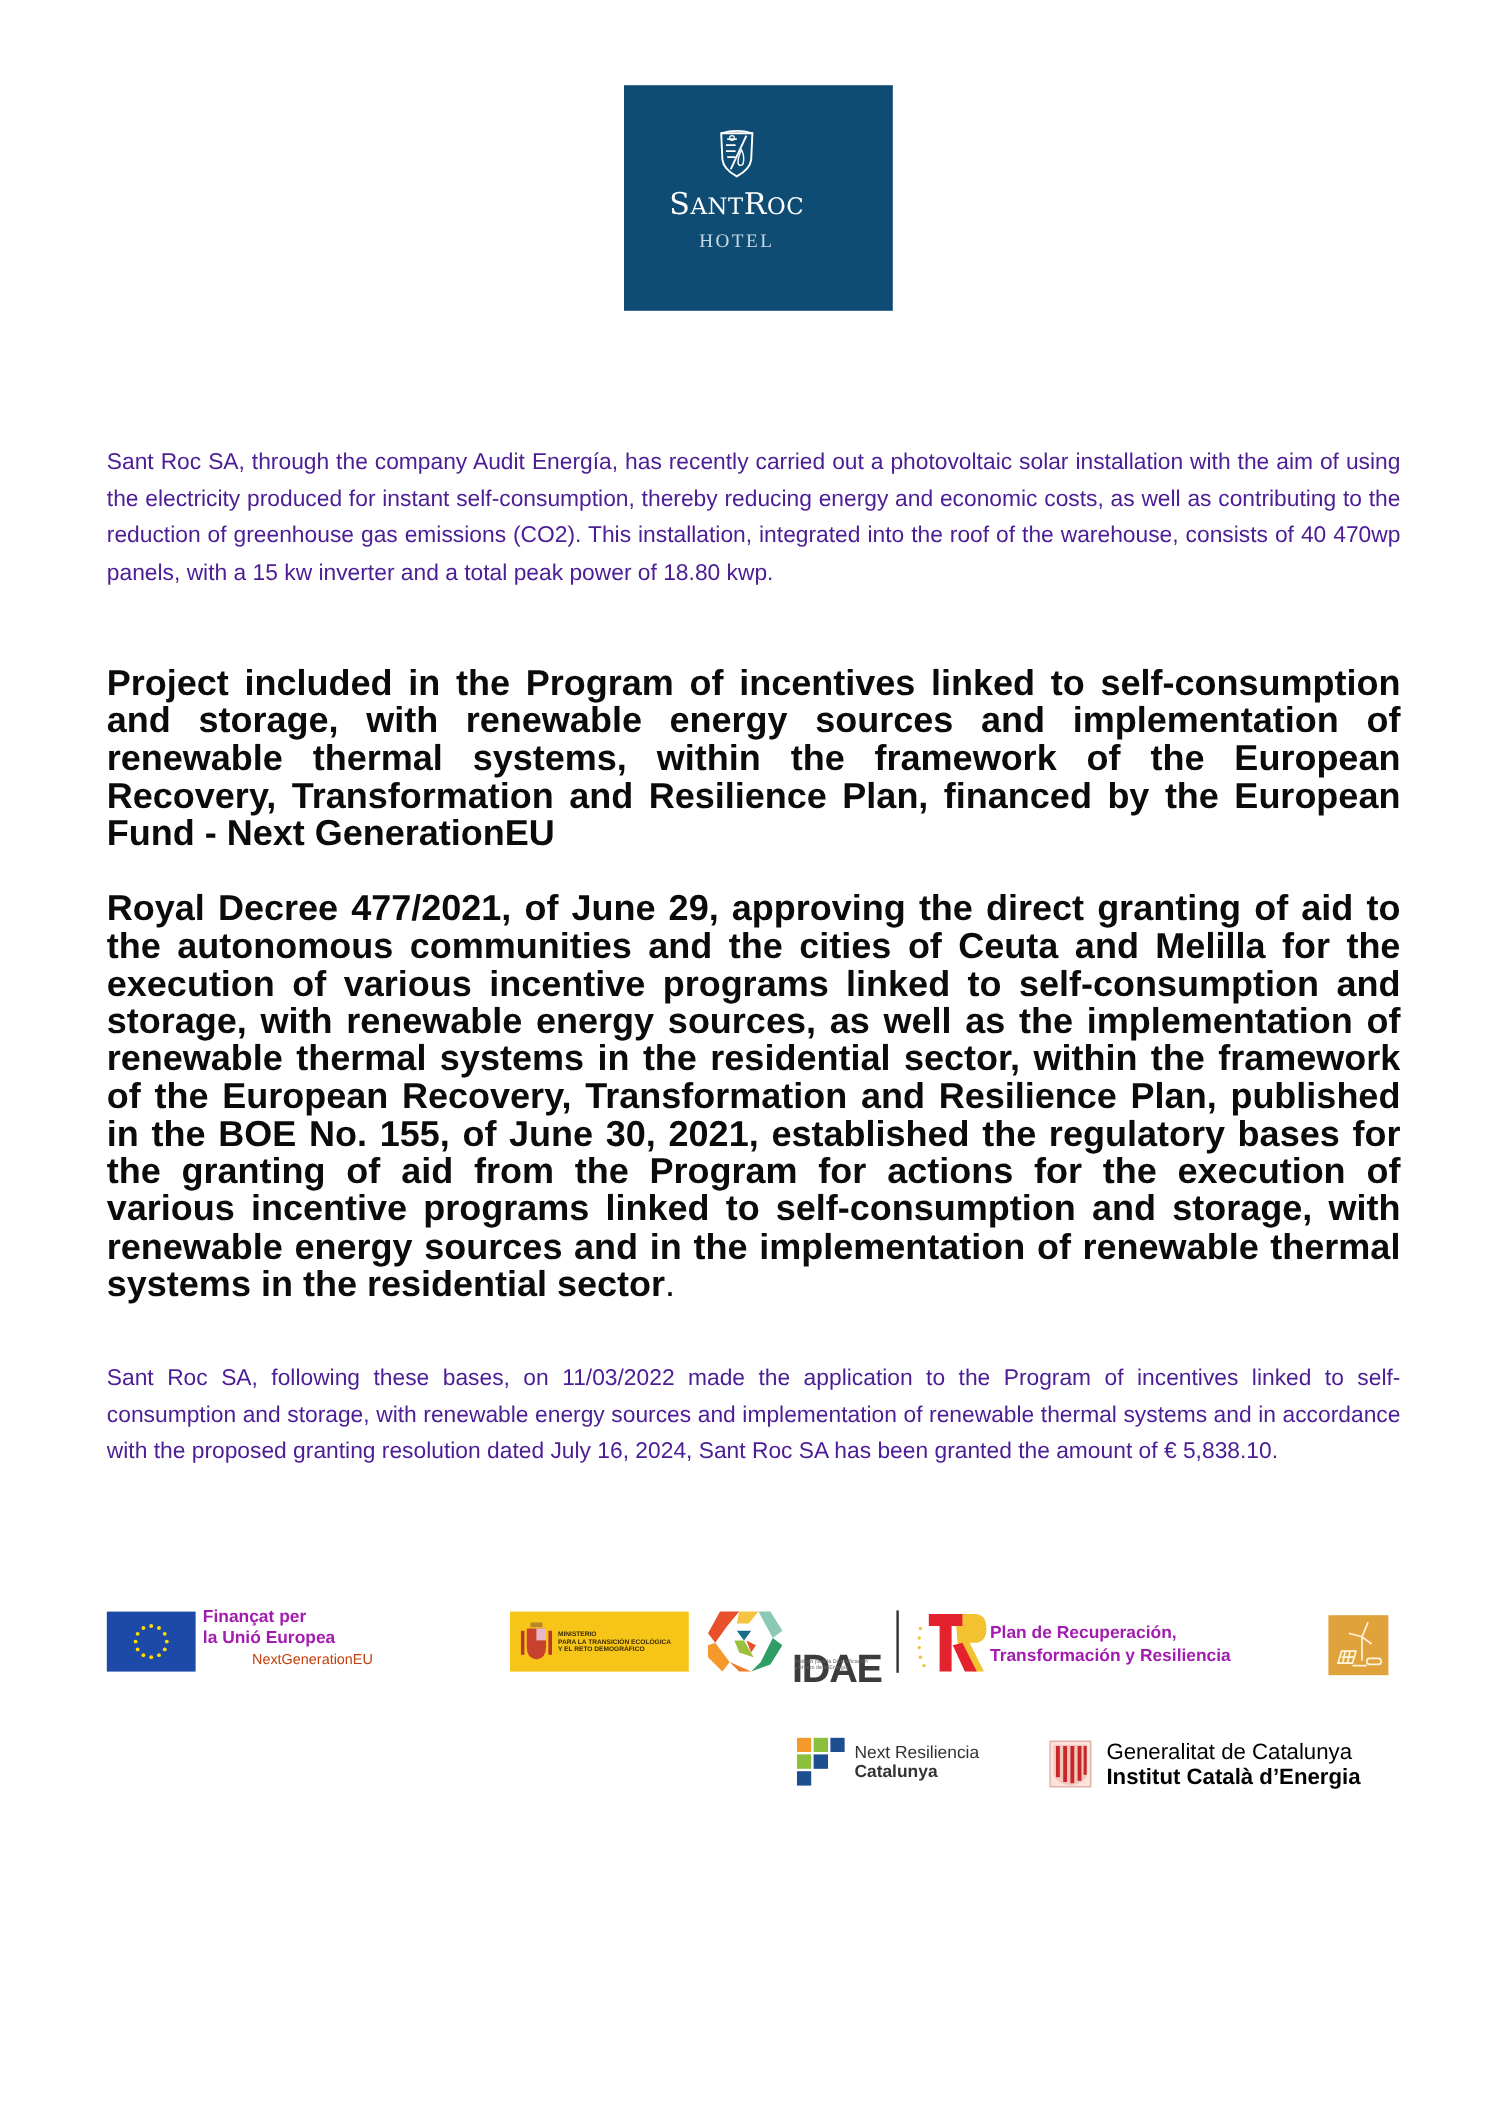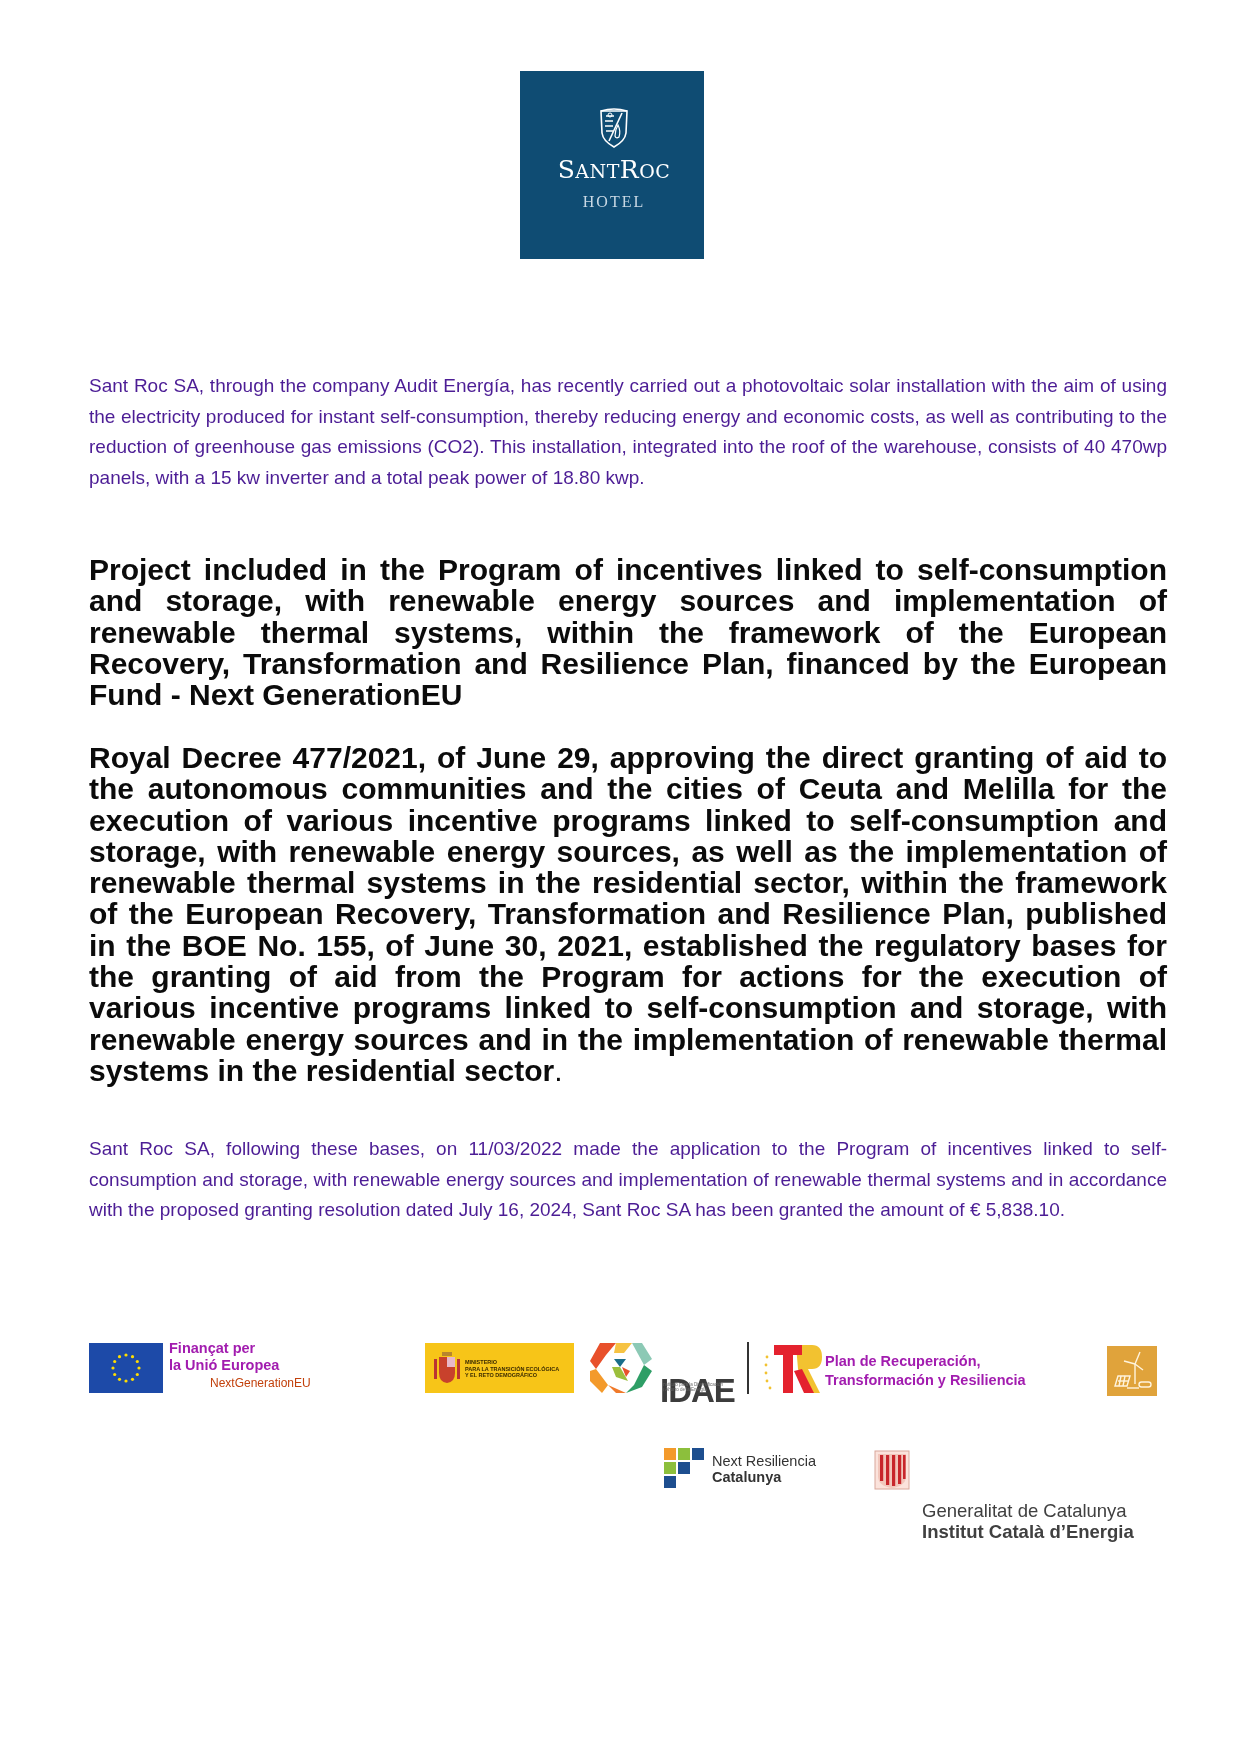--- a/index.html
+++ b/index.html
@@ -1,20 +1,20 @@
 <!DOCTYPE html>
 <html><head>
 <meta charset="utf-8">
 <style>
   html, body { margin: 0; padding: 0; background: #ffffff; }
   body { width: 1241px; height: 1755px; position: relative; overflow: hidden; color: #111; }
   .abs { position: absolute; }
 
   
-  .logo-box { left: 520px; top: 71px; width: 184px; height: 188px; background: #0f4c73; }
+  .logo-box { left: 520px; top: 71px; width: 224px; height: 188px; background: #0f4c73; }
   .logo-crest { left: 78px; top: 36px; width: 32px; height: 42px; }
   .logo-name { left: 0; top: 84px; width: 188px; text-align: center; color: #ffffff;
     font-family: "DejaVu Serif", serif; font-size: 25px; letter-spacing: 0.5px; }
   .logo-name .sc { font-size: 19px; }
   .logo-sub { left: 0; top: 122px; width: 188px; text-align: center; color: #c9d8e4;
     font-family: "Liberation Serif", serif; font-size: 16px; letter-spacing: 2px; }
 
   
   .para { left: 89px; width: 1078px; text-align: justify; text-align-last: left; }
   .body-text { font-family: "Liberation Sans", sans-serif; font-size: 19px; line-height: 30.5px; color: #4c1d95; }
@@ -45,21 +45,21 @@
 
   .energy-icon { left: 1107px; top: 1346px; width: 50px; height: 50px; background: #e0a33b; }
 
   
   .ngc-mark { left: 664px; top: 1448px; width: 40px; height: 42px; }
   .ngc-text { left: 712px; top: 1453px; font-family: "Liberation Sans", sans-serif; color: #333; }
   .ngc-text .l1 { font-size: 14.5px; line-height: 16px; }
   .ngc-text .l2 { font-size: 14.5px; line-height: 16px; font-weight: bold; }
 
   .gen-mark { left: 874px; top: 1450px; width: 36px; height: 40px; }
-  .gen-text { left: 922px; top: 1500px; font-family: "Liberation Sans", sans-serif; color: #404040; }
+  .gen-text { left: 922px; top: 1449px; font-family: "Liberation Sans", sans-serif; color: #000000; }
   .gen-text .l1 { font-size: 18.5px; line-height: 21px; }
   .gen-text .l2 { font-size: 18.5px; line-height: 21px; font-weight: bold; }
 </style>
 </head>
 <body>
 
 <div class="abs logo-box">
   <svg class="abs logo-crest" viewBox="0 0 32 42">
     <path d="M3 4 L29 4 L28 26 Q27 34 16 40 Q5 34 4 26 Z" fill="none" stroke="#fff" stroke-width="1.6"></path>
     <path d="M3 4 Q16 0 29 4" fill="none" stroke="#fff" stroke-width="1.4"></path>

